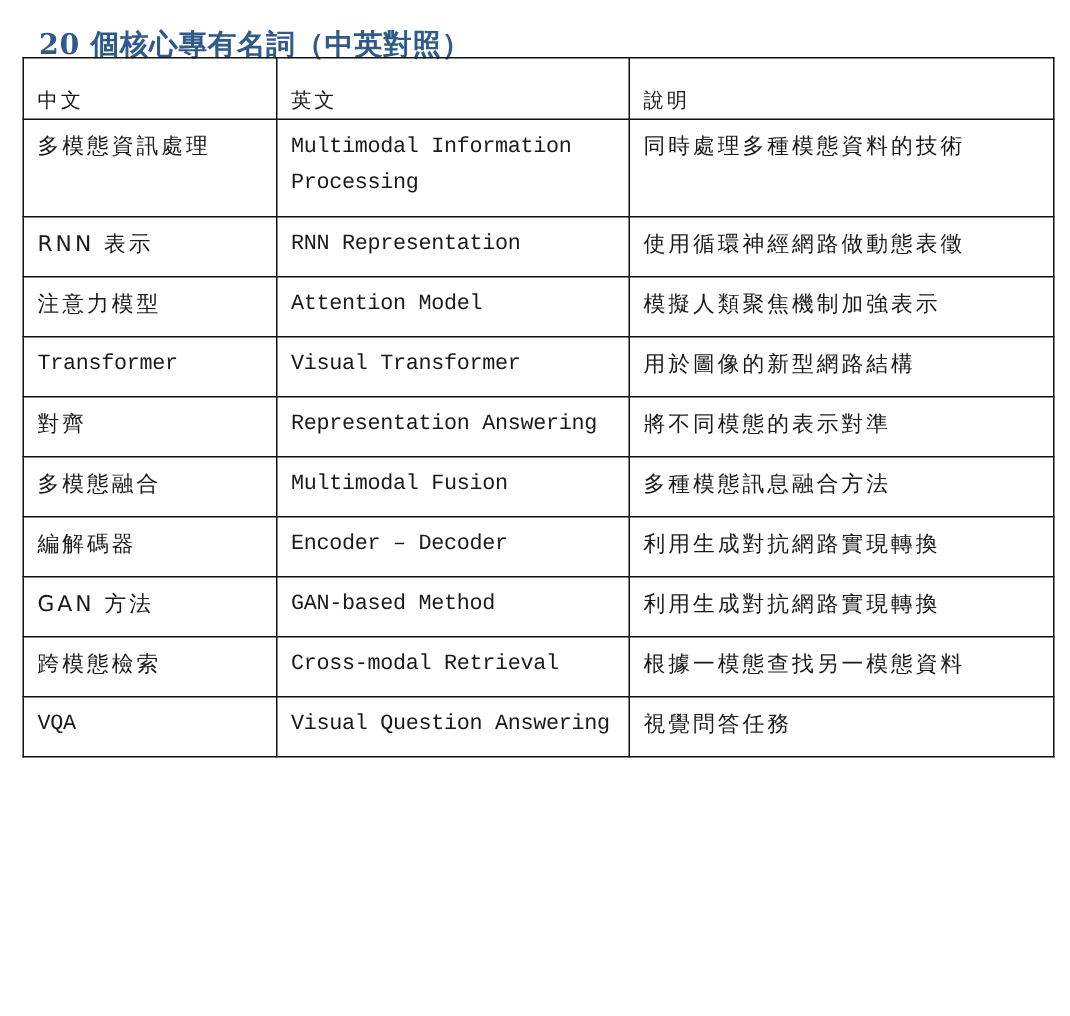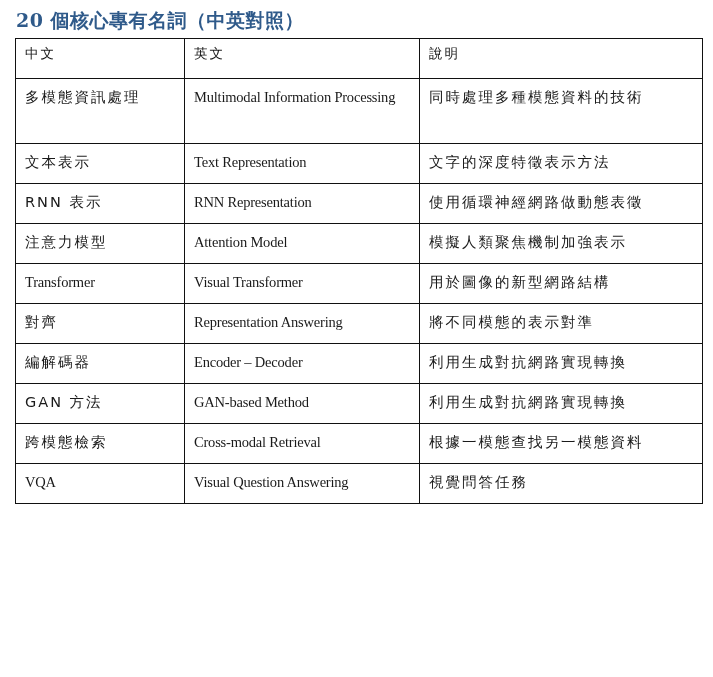--- a/index.html
+++ b/index.html
@@ -12,21 +12,21 @@
       height: 677px;
       position: relative;
       overflow: hidden;
       font-family: "DejaVu Sans", sans-serif;
       color: #111111;
     }
     .doc-title {
       position: absolute;
       left: 16px;
       top: 7px;
-      margin: 0;
+      margin: 10px;
       font-family: "DejaVu Serif", "Liberation Serif", serif;
       font-weight: bold;
       font-size: 19px;
       line-height: 26px;
       color: #2f5a8a;
       letter-spacing: 0.5px;
       white-space: nowrap;
     }
     table.glossary {
       position: absolute;
@@ -46,37 +46,37 @@
       text-align: left;
       font-weight: normal;
       font-size: 14.5px;
       line-height: 24px;
       height: 34px;
       box-sizing: border-box;
       overflow: hidden;
     }
     table.glossary th {
       font-size: 13.5px;
-      padding-top: 2px;
+      padding-top: 16px;
       height: 40px;
     }
     table.glossary tr.body-row td {
       height: 40px;
     }
     table.glossary tr.body-row.tall td {
       height: 65px;
     }
     .zh {
       font-family: "DejaVu Sans", sans-serif;
       font-size: 13.5px;
       letter-spacing: 2px;
       color: #1a1a1a;
     }
     .en {
-      font-family: Liberation Serif, serif;
+      font-family: Liberation Mono, monospace;
       font-size: 15px;
       color: #1a1a1a;
       letter-spacing: -0.2px;
       margin-top: 48px;
     }
   </style>
 </head>
 <body>
 
 <h1 class="doc-title">20 個核心專有名詞（中英對照）</h1>
@@ -94,43 +94,43 @@
       <th class="zh">說明</th>
     </tr>
   </thead>
   <tbody>
     <tr class="body-row tall">
       <td class="zh">多模態資訊處理</td>
       <td class="en">Multimodal Information Processing</td>
       <td class="zh">同時處理多種模態資料的技術</td>
     </tr>
     <tr class="body-row">
-      <td class="zh">文本表示</td>
-      <td class="en">Text Representation</td>
-      <td class="zh">文字的深度特徵表示方法</td>
-    </tr>
-    <tr class="body-row">
       <td class="zh">RNN 表示</td>
       <td class="en">RNN Representation</td>
       <td class="zh">使用循環神經網路做動態表徵</td>
     </tr>
     <tr class="body-row">
       <td class="zh">注意力模型</td>
       <td class="en">Attention Model</td>
       <td class="zh">模擬人類聚焦機制加強表示</td>
     </tr>
     <tr class="body-row">
       <td class="en">Transformer</td>
       <td class="en">Visual Transformer</td>
       <td class="zh">用於圖像的新型網路結構</td>
     </tr>
     <tr class="body-row">
       <td class="zh">對齊</td>
       <td class="en">Representation Answering</td>
       <td class="zh">將不同模態的表示對準</td>
+    </tr>
+    <tr class="body-row">
+      <td class="zh">多模態融合</td>
+      <td class="en">Multimodal Fusion</td>
+      <td class="zh">多種模態訊息融合方法</td>
     </tr>
     <tr class="body-row">
       <td class="zh">編解碼器</td>
       <td class="en">Encoder – Decoder</td>
       <td class="zh">利用生成對抗網路實現轉換</td>
     </tr>
     <tr class="body-row">
       <td class="zh">GAN 方法</td>
       <td class="en">GAN-based Method</td>
       <td class="zh">利用生成對抗網路實現轉換</td>

